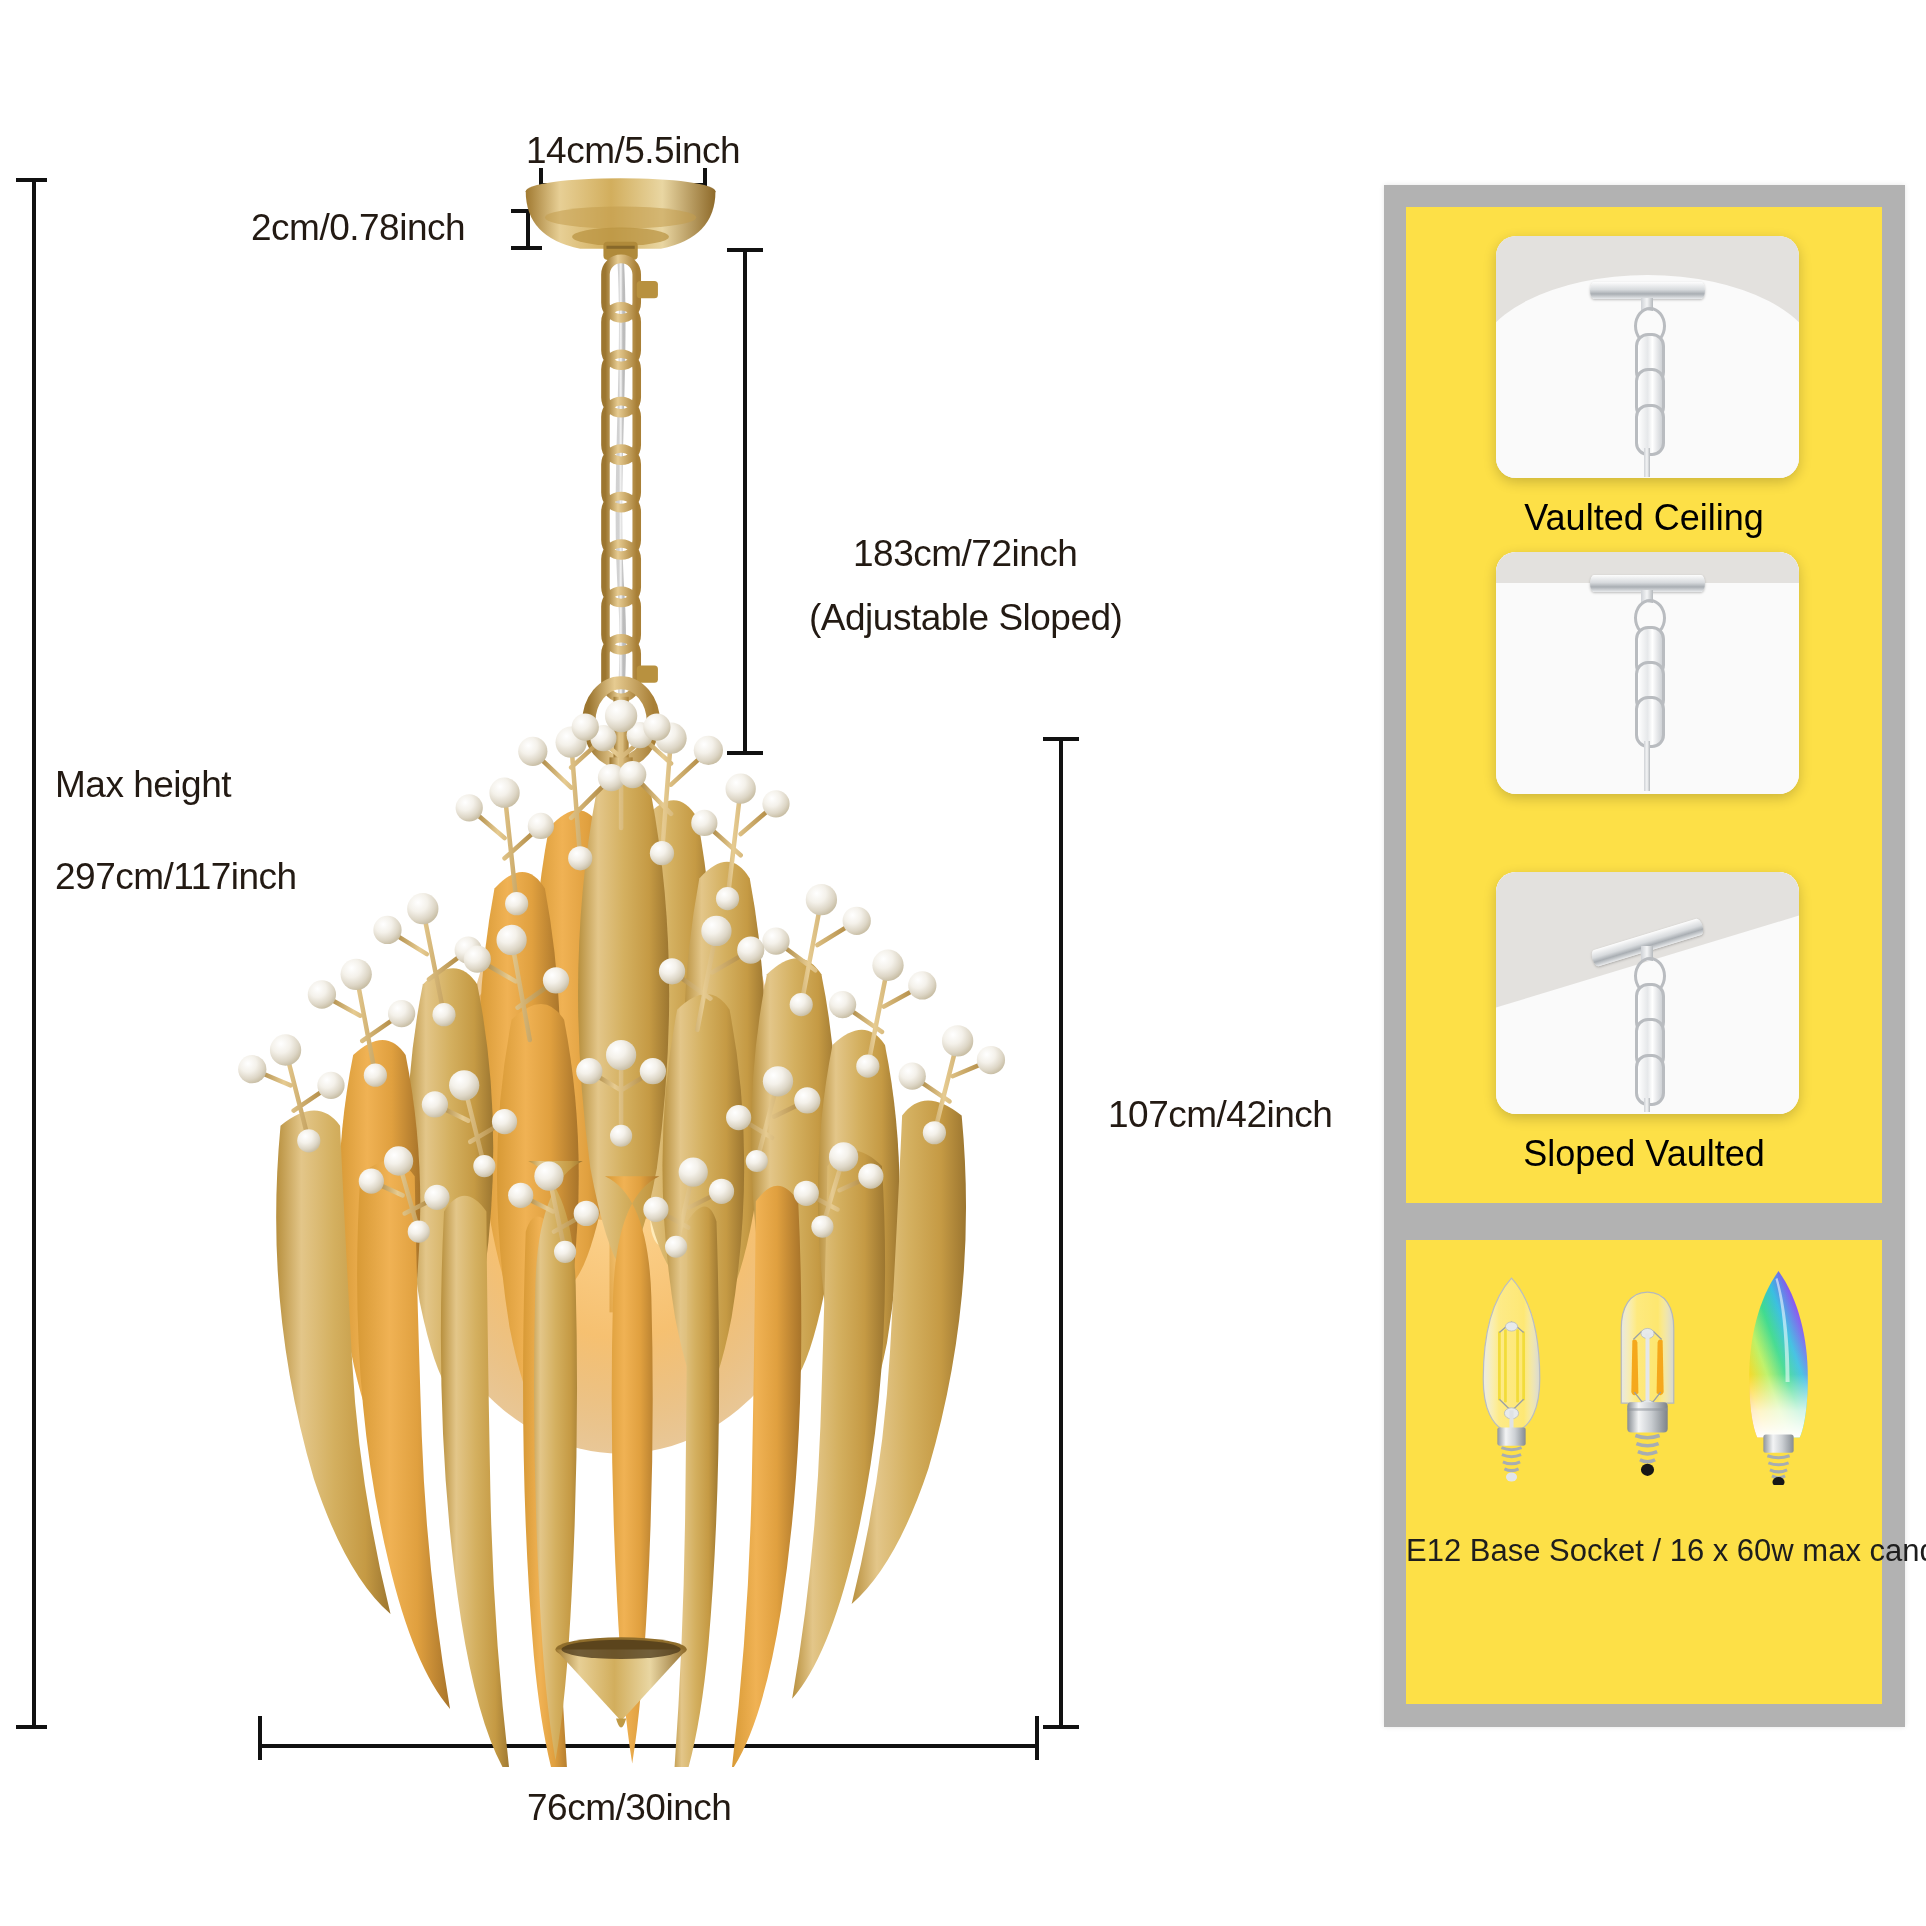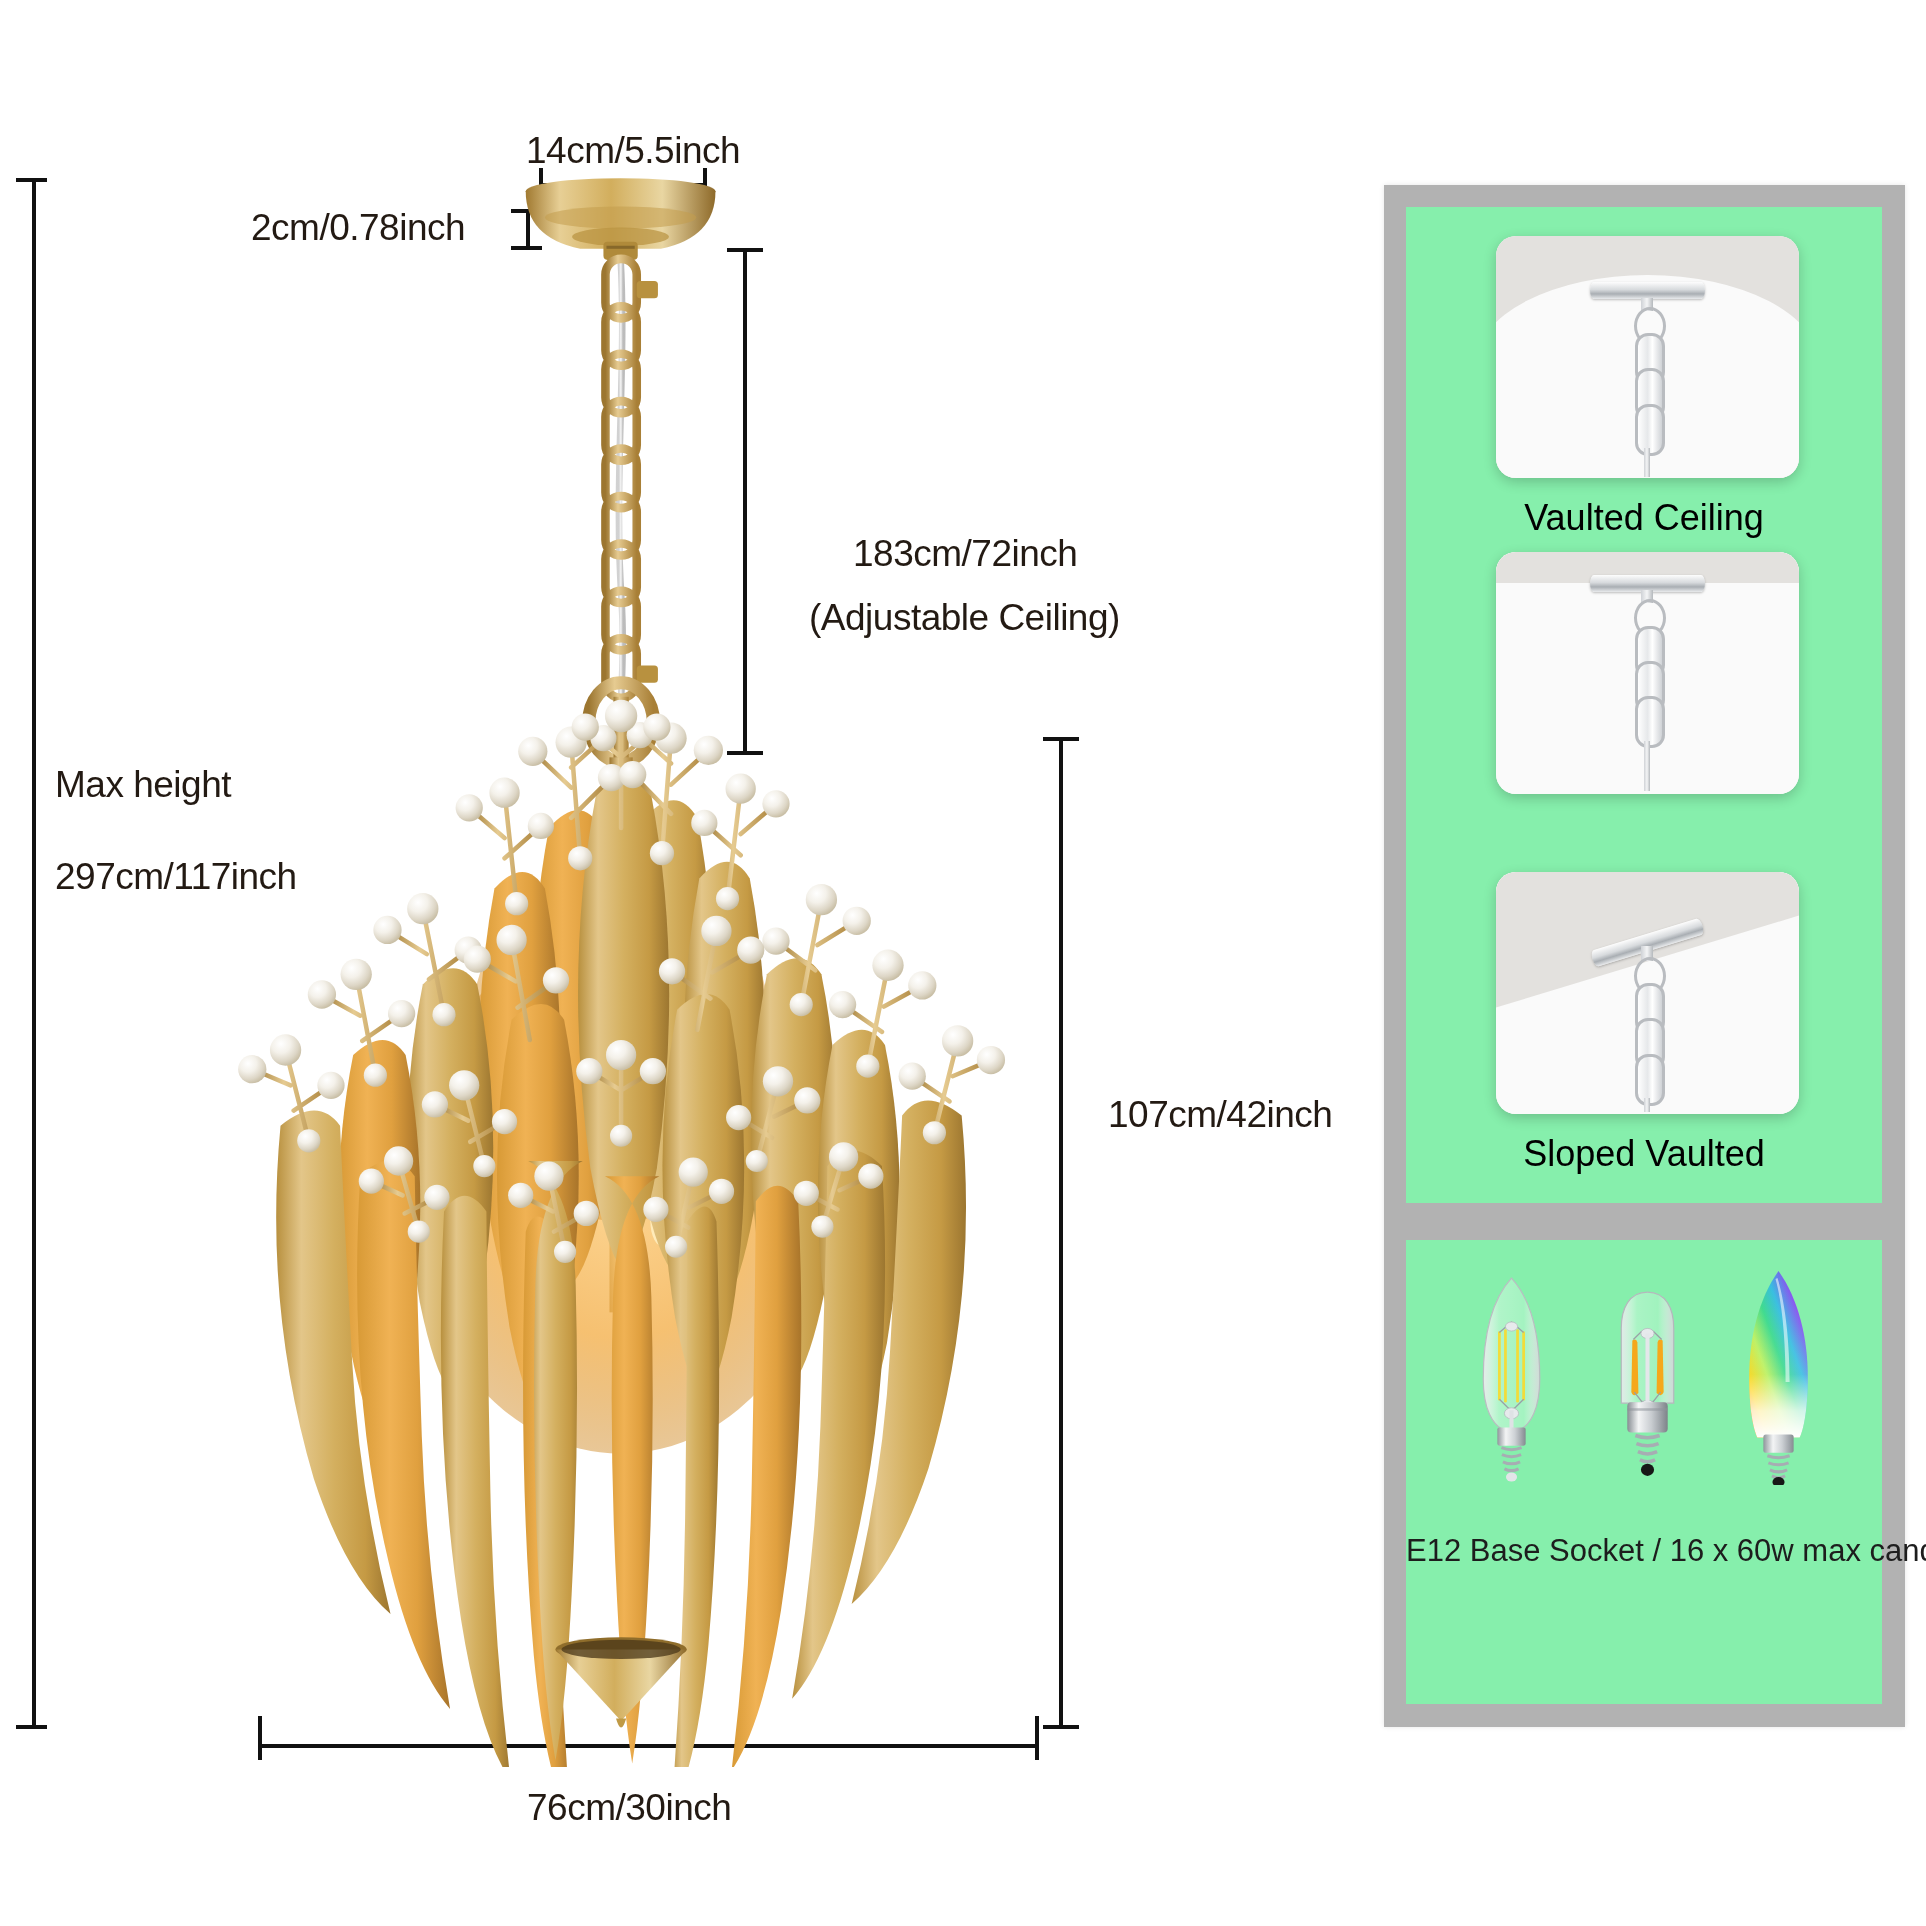--- a/index.html
+++ b/index.html
@@ -9,21 +9,21 @@
   .dimtext{font-size:37px;letter-spacing:-0.5px;white-space:nowrap;color:#231a13;}
   .dimline{background:#111;position:absolute;}
   .vline{width:3.5px;}
   .hline{height:3.5px;}
   .tick-h{height:3.5px;width:31px;background:#111;position:absolute;}
   .tick-v{width:3.5px;height:31px;background:#111;position:absolute;}
 
   
   #right-frame{left:1384px;top:185px;width:521px;height:1542px;
       background:#b2b2b2;box-shadow:0 0 5px rgba(0,0,0,.10);}
-  .panel-white{position:absolute;background:#86efac;}
+  .panel-white{position:absolute;background:#fde047;}
   #panel-ceilings{left:22px;top:22px;width:476px;height:996px;}
   #panel-bulbs{left:22px;top:1055px;width:476px;height:464px;}
 
   .ceil-card{position:absolute;border-radius:20px;overflow:hidden;
       background:#fbfbfb;box-shadow:0 4px 13px rgba(0,0,0,.20);}
   .ceil-label{position:absolute;width:100%;text-align:center;
       font-size:36px;color:#000;white-space:nowrap;}
   .ceil-label.big{font-size:46px;font-weight:600;}
   .clink{position:absolute;border:3px solid #b9bcc0;border-radius:13px;
       background:linear-gradient(90deg,#fff,#e6e8ea 40%,#fff 60%,#cfd2d6);}
@@ -60,21 +60,21 @@
 
 <div class="abs dimtext" style="left:251px;top:207px;">2cm/0.78inch</div>
 <div class="abs dimline vline" style="left:526px;top:211px;height:37px;"></div>
 <div class="abs tick-h" style="left:511px;top:209px;width:31px;"></div>
 <div class="abs tick-h" style="left:511px;top:246px;width:31px;"></div>
 
 <div class="abs dimline vline" style="left:743px;top:250px;height:504px;"></div>
 <div class="abs tick-h" style="left:727px;top:248px;width:36px;"></div>
 <div class="abs tick-h" style="left:727px;top:751px;width:36px;"></div>
 <div class="abs dimtext" style="left:853px;top:533px;">183cm/72inch</div>
-<div class="abs dimtext" style="left:809px;top:597px;">(Adjustable Ceiling)</div>
+<div class="abs dimtext" style="left:809px;top:597px;">(Adjustable Sloped)</div>
 
 <div class="abs dimline vline" style="left:1059px;top:738px;height:989px;"></div>
 <div class="abs tick-h" style="left:1043px;top:737px;width:36px;"></div>
 <div class="abs tick-h" style="left:1043px;top:1725px;width:36px;"></div>
 <div class="abs dimtext" style="left:1108px;top:1094px;">107cm/42inch</div>
 
 <div class="abs dimline hline" style="left:258px;top:1744px;width:779px;"></div>
 <div class="abs tick-v" style="left:258px;top:1716px;height:44px;"></div>
 <div class="abs tick-v" style="left:1035px;top:1716px;height:44px;"></div>
 <div class="abs dimtext" style="left:527px;top:1787px;">76cm/30inch</div>

